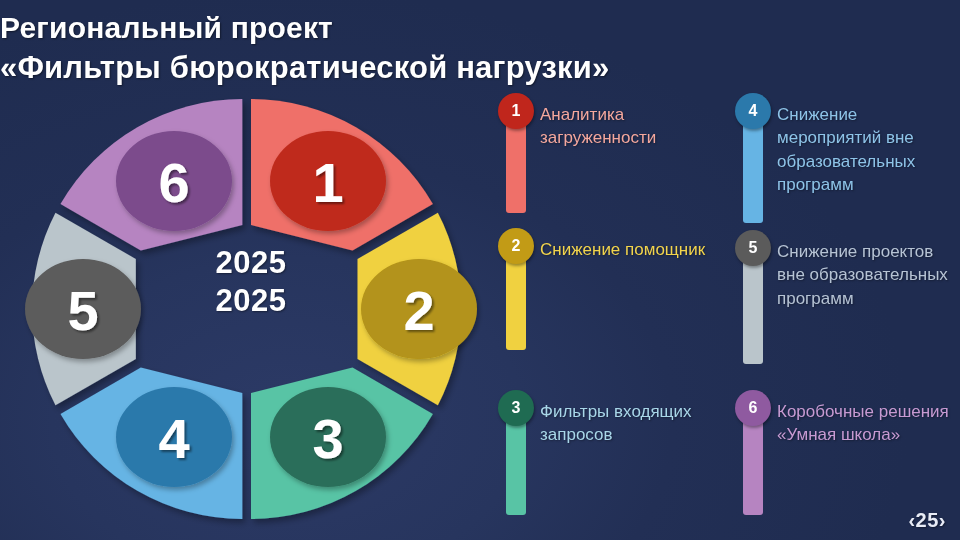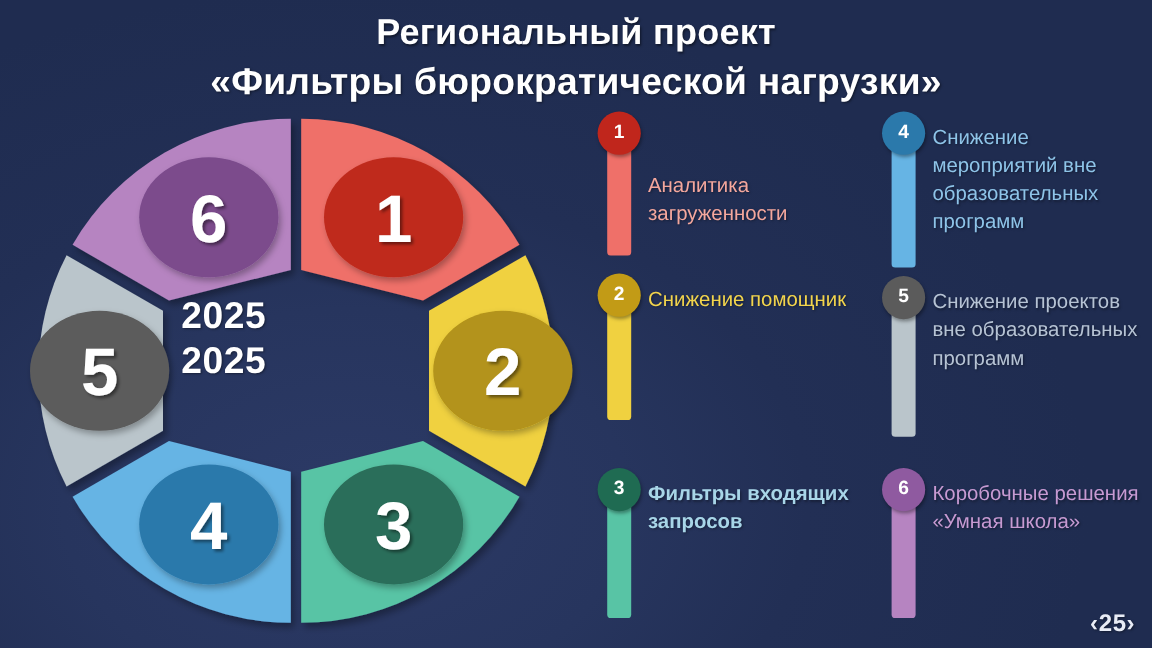--- a/index.html
+++ b/index.html
@@ -23,21 +23,20 @@
       linear-gradient(135deg, #2a3763 0%, #26335b 45%, #1e2a4e 100%);
     overflow: hidden;
   }
 
   
   #title-block {
     position: absolute;
     left: 0;
     top: 8px;
     width: 960px;
-    text-align: center;
     color: #ffffff;
     font-size: 30px;
     font-weight: bold;
     line-height: 1.32;
     letter-spacing: 0.2px;
     text-shadow: 1px 1px 2px rgba(0,0,0,0.45);
   }
   #title-block .line { display: block; white-space: nowrap; }
   #title-line-2 { font-size: 31px; }
 
@@ -61,21 +60,21 @@
     text-anchor: middle;
     dominant-baseline: central;
     paint-order: stroke;
   }
 
   #center-years {
     position: absolute;
     left: 131px;
     top: 166px;
     width: 200px;
-    text-align: left;
+    text-align: center;
     color: #ffffff;
     font-size: 31px;
     font-weight: bold;
     line-height: 1.22;
     letter-spacing: 0.5px;
     text-shadow: 1px 1px 2px rgba(0,0,0,0.4);
     pointer-events: none;
   }
   #center-years span { display: block; }
 
@@ -203,33 +202,33 @@
 
     <div id="center-years">
       <span>2025</span>
       <span>2025</span>
     </div>
   </div>
 
   <div class="legend-item" id="legend-item-1">
     <div class="legend-bar" style="background-color: rgb(239, 112, 105);"></div>
     <div class="legend-badge" style="background-color: rgb(192, 38, 28);">1</div>
-    <div class="legend-text" style="color: rgb(244, 167, 157); margin-top: 40px;">Аналитика загруженности</div>
+    <div class="legend-text" style="color: rgb(244, 167, 157);">Аналитика загруженности</div>
   </div>
 
   <div class="legend-item" id="legend-item-2">
     <div class="legend-bar" style="background-color: rgb(240, 209, 64);"></div>
     <div class="legend-badge" style="background-color: rgb(194, 155, 22);">2</div>
     <div class="legend-text" style="color: rgb(242, 212, 76);">Снижение помощник</div>
   </div>
 
   <div class="legend-item" id="legend-item-3">
     <div class="legend-bar" style="background-color: rgb(88, 196, 165);"></div>
     <div class="legend-badge" style="background-color: rgb(31, 107, 82);">3</div>
-    <div class="legend-text" style="color: rgb(168, 214, 232); font-weight: bold;">Фильтры входящих запросов</div>
+    <div class="legend-text" style="color: rgb(168, 214, 232);">Фильтры входящих запросов</div>
   </div>
 
   <div class="legend-item" id="legend-item-4">
     <div class="legend-bar" style="background-color: rgb(102, 180, 228);"></div>
     <div class="legend-badge" style="background-color: rgb(43, 121, 171);">4</div>
     <div class="legend-text" style="color: rgb(142, 196, 232);">Снижение мероприятий вне образовательных программ</div>
   </div>
 
   <div class="legend-item" id="legend-item-5">
     <div class="legend-bar" style="background-color: rgb(186, 197, 203);"></div>

